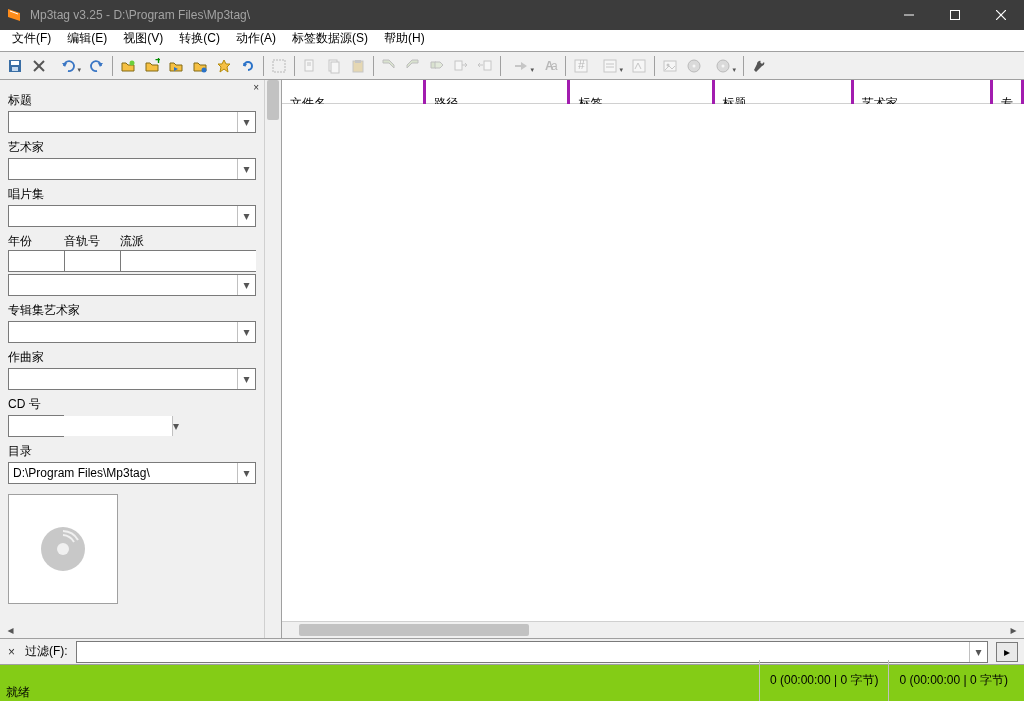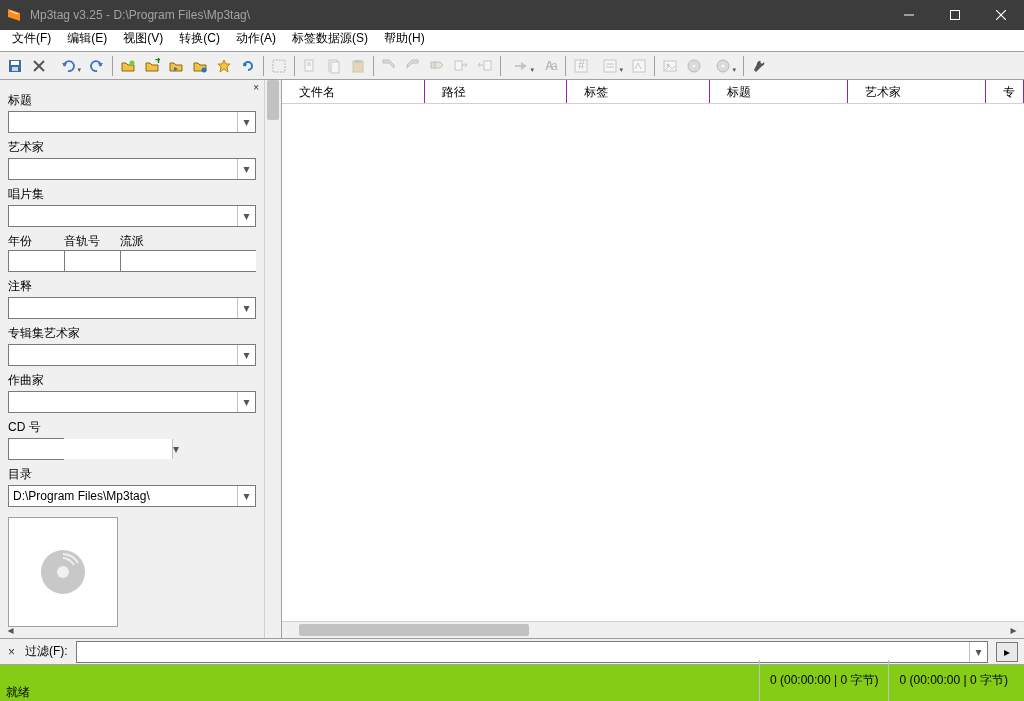--- a/index.html
+++ b/index.html
@@ -37,21 +37,21 @@
 .combo .dd { width: 18px; height: 100%; display: flex; align-items: center; justify-content: center; border-left: 1px solid #c0c0c0; color: #555; }
 .row3 { display: flex; }
 .row3 > div { display: flex; flex-direction: column; }
 .small { width: 56px; } .med { flex: 1; }
 .cover { width: 110px; height: 110px; background: #fff; border: 1px solid #a0a0a0; margin-top: 8px; display: flex; align-items: center; justify-content: center; }
 .vscroll { width: 17px; background: #f0f0f0; border-left: 1px solid #d0d0d0; position: relative; }
 .vscroll .thumb { position: absolute; top: 0; left: 2px; right: 2px; height: 40px; background: #c2c2c2; border-radius: 2px; }
 
 .listpanel { flex: 1; display: flex; flex-direction: column; min-width: 0; }
 .columns { height: 24px; background: #fff; border-bottom: 1px solid #d0d0d0; display: flex; }
-.columns .col { border-right: 1px solid #a21caf; padding: 4px 8px; white-space: nowrap; margin-left: 9px; }
+.columns .col { border-right: 3px solid #a21caf; padding: 15px 8px; white-space: nowrap; }
 .listbody { flex: 1; background: #fff; }
 .hscroll-row { height: 17px; background: #f0f0f0; border-top: 1px solid #d0d0d0; display: flex; align-items: center; }
 .hscroll-row .track { flex: 1; margin: 0 17px; position: relative; height: 100%; }
 .hscroll-row .hthumb { position: absolute; left: 0; top: 2px; bottom: 2px; width: 230px; background: #c2c2c2; border-radius: 2px; }
 .hscroll-row .arrow { width: 17px; text-align: center; color: #555; position: absolute; }
 
 
 .filterbar { height: 26px; background: #f0f0f0; border-top: 1px solid #a0a0a0; display: flex; align-items: center; padding: 0 6px; gap: 8px; }
 .filterbar .x { color: #333; padding: 0 2px; }
 .filterbar .label { }
@@ -322,21 +322,20 @@
               </div>
           </div>
           <div class="med">
             <label>流派</label>
             <div class="combo">
                 <input value="" style="">
               </div>
           </div>
         </div>
 
-        <label>注释</label>
         <div class="combo">
             <input value="" style="">
             <div class="dd">▾</div>
           </div>
 
         <label>专辑集艺术家</label>
         <div class="combo">
             <input value="" style="">
             <div class="dd">▾</div>
           </div>

